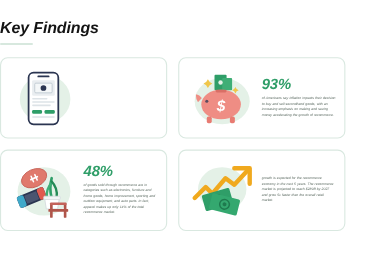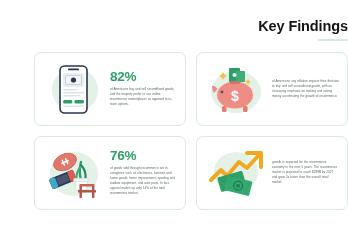--- a/index.html
+++ b/index.html
@@ -13,22 +13,23 @@
     font-family: "Liberation Sans", sans-serif;
     overflow: hidden;
   }
   .page {
     width: 348px;
     height: 234px;
     position: relative;
     box-sizing: border-box;
     display: flex;
     flex-direction: column;
-    align-items: flex-end;
+    align-items: flex-start;
     padding-top: 19px;
+    font-style: italic;
   }
   .page-title {
     font-size: 14.5px;
     font-weight: 700;
     color: #141414;
     letter-spacing: -0.1px;
     line-height: 1;
     text-align: center;
   }
   .title-underline {
@@ -108,24 +109,20 @@
           <rect x="22.2" y="15" width="20.6" height="14" rx="1.2" fill="#e9edf0"></rect>
           <rect x="24.6" y="17.6" width="15.8" height="8.8" rx="1" fill="#f4f7f8" stroke="#b9c4cc" stroke-width="0.7"></rect>
           <circle cx="32.5" cy="22" r="2.6" fill="#2b3551"></circle>
           <rect x="22.2" y="31" width="14" height="1.5" rx="0.75" fill="#dde3e7"></rect>
           <rect x="22.2" y="34" width="20.6" height="1.5" rx="0.75" fill="#dde3e7"></rect>
           <rect x="22.2" y="37" width="17" height="1.5" rx="0.75" fill="#dde3e7"></rect>
           <rect x="22.2" y="42" width="9" height="3.4" rx="1.2" fill="#2f9e68"></rect>
           <rect x="33.5" y="42" width="9.3" height="3.4" rx="1.2" fill="#2f9e68"></rect>
           <rect x="22.2" y="47.6" width="20.6" height="1.5" rx="0.75" fill="#dde3e7"></rect>
         </svg>
-      </div>
-      <div class="card-body">
-        <div class="card-stat">82%</div>
-        <div class="card-text">of Americans buy and sell secondhand goods, and the majority prefer to use online recommerce marketplaces as opposed to in-store options.</div>
       </div>
     </div>
 
     <div class="card">
       <div class="card-illustration">
         <svg viewBox="0 0 66 62" xmlns="http://www.w3.org/2000/svg">
           <ellipse cx="33" cy="34" rx="25" ry="21" fill="#e4f1e7"></ellipse>
           <rect x="26" y="10" width="11" height="14" rx="0.8" fill="#2f9e68"></rect>
           <rect x="33" y="13" width="9" height="11" rx="0.8" fill="#3fae76"></rect>
           <circle cx="31.5" cy="17" r="2" fill="#e4f1e7"></circle>
@@ -134,20 +131,21 @@
           <ellipse cx="32" cy="37" rx="18" ry="13.5" fill="#ef8d84"></ellipse>
           <path d="M14.5 31 q-3-4-5.5-3 0 4 2 7 Z" fill="#ef8d84"></path>
           <rect x="19" y="48" width="4.5" height="6" rx="1.5" fill="#e87b72"></rect>
           <rect x="40" y="48" width="4.5" height="6" rx="1.5" fill="#e87b72"></rect>
           <circle cx="19" cy="34" r="1.4" fill="#2b3551" opacity="0.75"></circle>
           <rect x="27" y="23.5" width="10" height="2.6" rx="1.3" fill="#d96f66"></rect>
           <text x="32" y="43" font-family="Liberation Sans, sans-serif" font-size="14" font-weight="700" fill="#ffffff" text-anchor="middle">$</text>
         </svg>
       </div>
       <div class="card-body">
+        <div class="card-stat">93%</div>
         <div class="card-text">of Americans say inflation impacts their decision to buy and sell secondhand goods, with an increasing emphasis on making and saving money accelerating the growth of recommerce.</div>
       </div>
     </div>
 
     <div class="card">
       <div class="card-illustration">
         <svg viewBox="0 0 66 62" xmlns="http://www.w3.org/2000/svg">
           <ellipse cx="33" cy="32" rx="24" ry="22" fill="#e4f1e7"></ellipse>
           <g transform="rotate(-24 24 20)">
             <ellipse cx="24" cy="20" rx="12" ry="8" fill="#e0796c"></ellipse>
@@ -167,21 +165,21 @@
           <path d="M40 23 q5.5 6 4.5 14" stroke="#258a57" stroke-width="2.2" fill="none" stroke-linecap="round"></path>
           <path d="M33.5 38 h13.5 l-1.6 10 h-10.3 Z" fill="#ffffff" stroke="#d8dde0" stroke-width="0.9"></path>
           <rect x="32.8" y="36.4" width="15" height="3" rx="0.8" fill="#f2f5f6" stroke="#d8dde0" stroke-width="0.8"></rect>
           <rect x="37" y="48" width="18" height="2.6" rx="0.6" fill="#b0554a"></rect>
           <rect x="38.5" y="43" width="2.4" height="13" rx="0.8" fill="#b0554a"></rect>
           <rect x="51" y="43" width="2.4" height="13" rx="0.8" fill="#b0554a"></rect>
           <rect x="38.5" y="42" width="15" height="2.4" rx="0.8" fill="#c4635a"></rect>
         </svg>
       </div>
       <div class="card-body">
-        <div class="card-stat">76%</div>
+        <div class="card-stat">48%</div>
         <div class="card-text">of goods sold through recommerce are in categories such as electronics, furniture and home goods, home improvement, sporting and outdoor equipment, and auto parts. In fact, apparel makes up only 14% of the total recommerce market.</div>
       </div>
     </div>
 
     <div class="card">
       <div class="card-illustration">
         <svg viewBox="0 0 66 62" xmlns="http://www.w3.org/2000/svg">
           <ellipse cx="33" cy="30" rx="22" ry="20" fill="#e4f1e7"></ellipse>
           <path d="M8 38 L18 28 L24 34 L36 20 L44 26 L56 13" stroke="#f0a91e" stroke-width="4" fill="none" stroke-linecap="round" stroke-linejoin="round"></path>
           <path d="M44 11 L58 11 L58 25" stroke="#f0a91e" stroke-width="4" fill="none" stroke-linecap="round" stroke-linejoin="round"></path>

